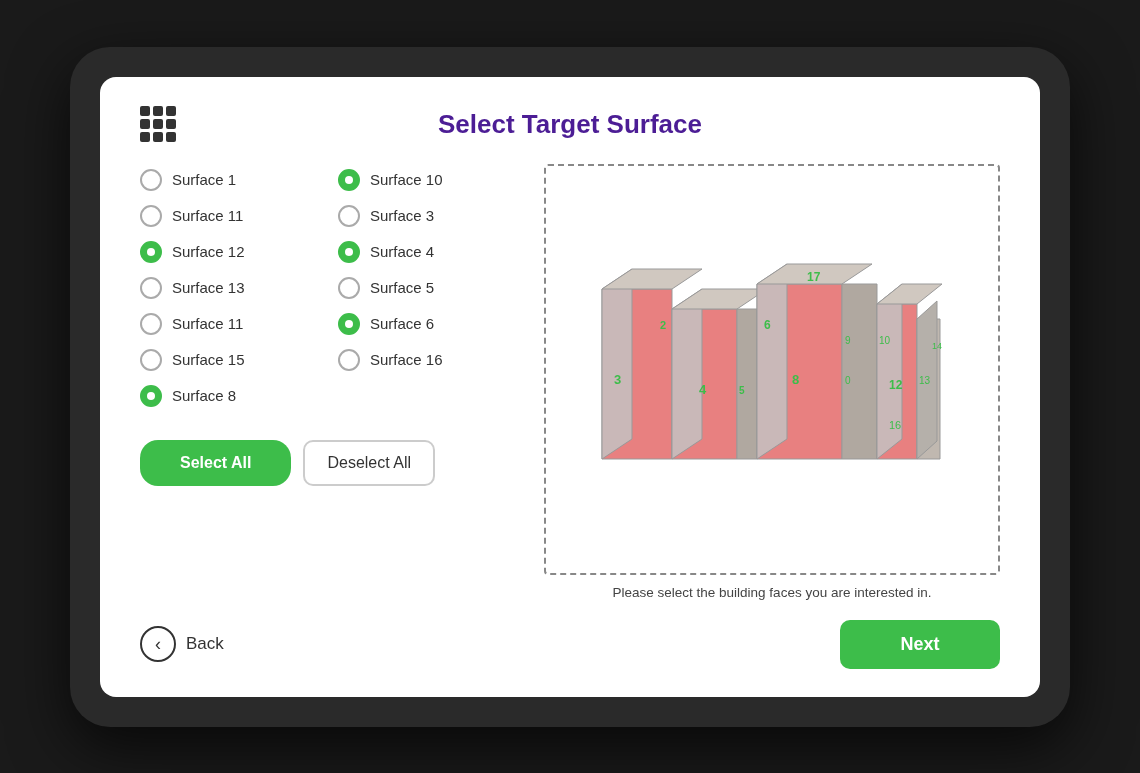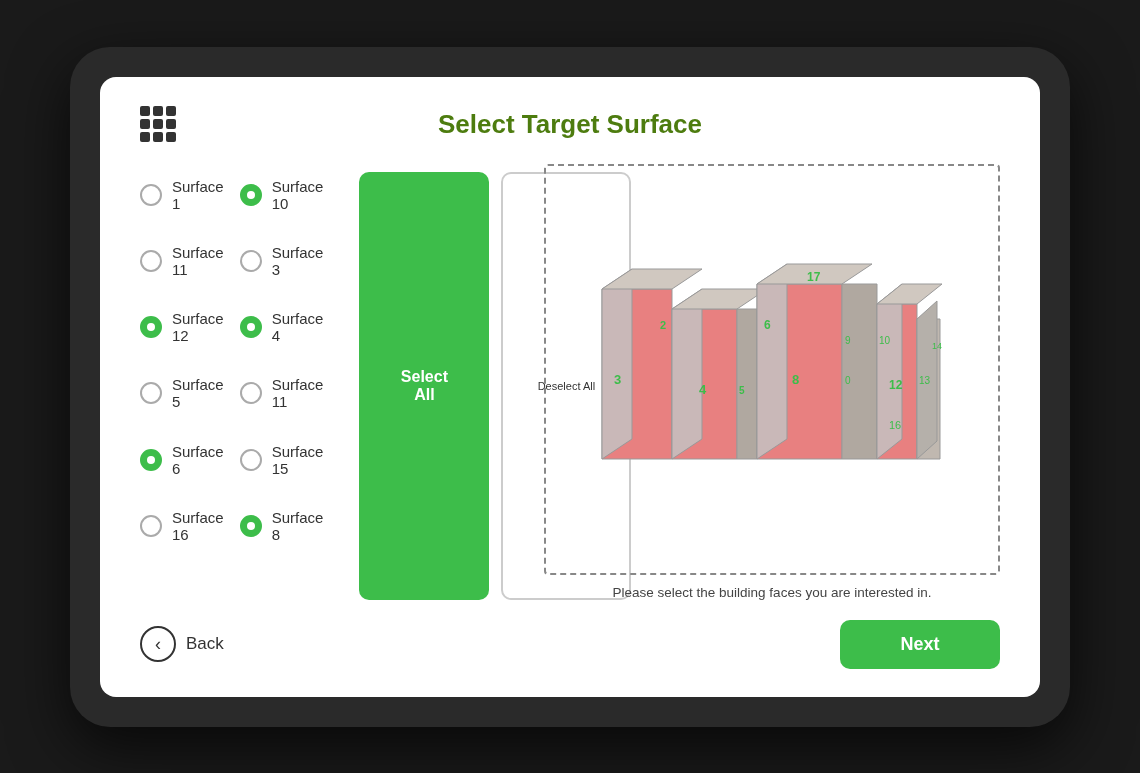--- a/index.html
+++ b/index.html
@@ -45,35 +45,34 @@
       position: absolute;
       left: 0;
     }
     .grid-icon .cell {
       background: #333;
       border-radius: 2px;
     }
     .page-title {
       font-size: 26px;
       font-weight: 700;
-      color: #4d7c0f;
+      color: #4c1d95;
       text-align: center;
       flex: 1;
     }
     .main-content {
       display: flex;
       gap: 24px;
       flex: 1;
     }
     .left-panel {
       display: flex;
-      flex-direction: row;
+      flex-direction: column;
       width: 380px;
       flex-shrink: 0;
-      gap: 36px;
     }
     .surfaces-grid {
       display: grid;
       grid-template-columns: 1fr 1fr;
       gap: 4px 16px;
       margin-bottom: 20px;
     }
     .surface-item {
       display: flex;
       align-items: center;
@@ -109,34 +108,34 @@
     }
     .action-buttons {
       display: flex;
       gap: 12px;
       margin-top: 8px;
     }
     .btn-select-all {
       background: #3dbd4a;
       color: white;
       border: none;
-      border-radius: 10px;
-      padding: 12px 31px;
+      border-radius: 18px;
+      padding: 12px 40px;
       font-size: 16px;
       font-weight: 600;
       cursor: pointer;
       min-width: 130px;
     }
     .btn-deselect-all {
       background: #fff;
       color: #333;
       border: 2px solid #ccc;
       border-radius: 10px;
       padding: 12px 22px;
-      font-size: 11px;
+      font-size: 16px;
       font-weight: 500;
       cursor: pointer;
       min-width: 130px;
     }
     .right-panel {
       flex: 1;
       display: flex;
       flex-direction: column;
       align-items: center;
     }
@@ -247,20 +246,24 @@
             <span class="surface-label">Surface 3</span>
           </div>
           <div class="surface-item">
             <div class="radio-btn selected"></div>
             <span class="surface-label">Surface 12</span>
           </div>
 
           <div class="surface-item">
             <div class="radio-btn selected"></div>
             <span class="surface-label">Surface 4</span>
+          </div>
+          <div class="surface-item">
+            <div class="radio-btn"></div>
+            <span class="surface-label">Surface 13</span>
           </div>
 
           <div class="surface-item">
             <div class="radio-btn"></div>
             <span class="surface-label">Surface 5</span>
           </div>
           <div class="surface-item">
             <div class="radio-btn"></div>
             <span class="surface-label">Surface 11</span>
           </div>

